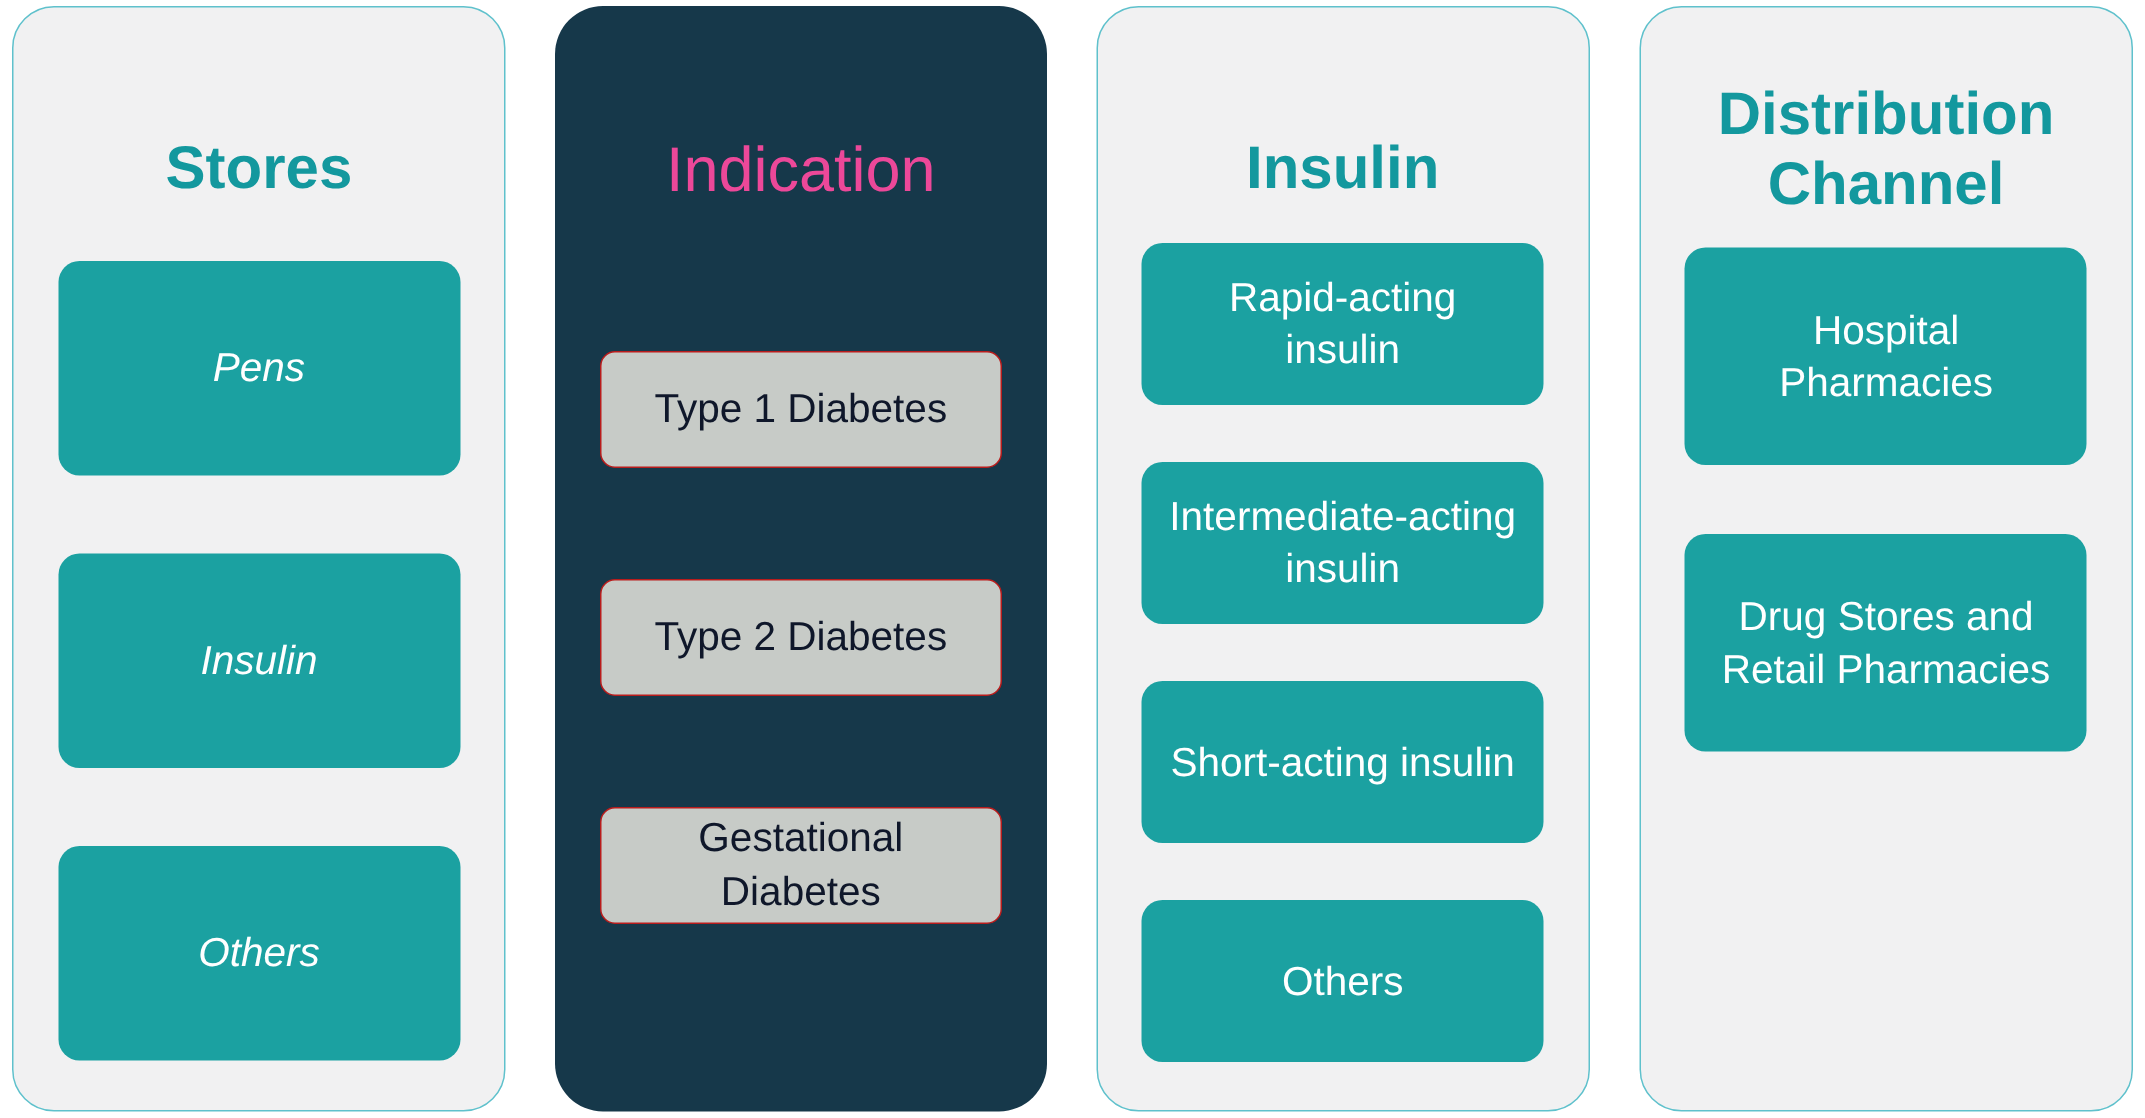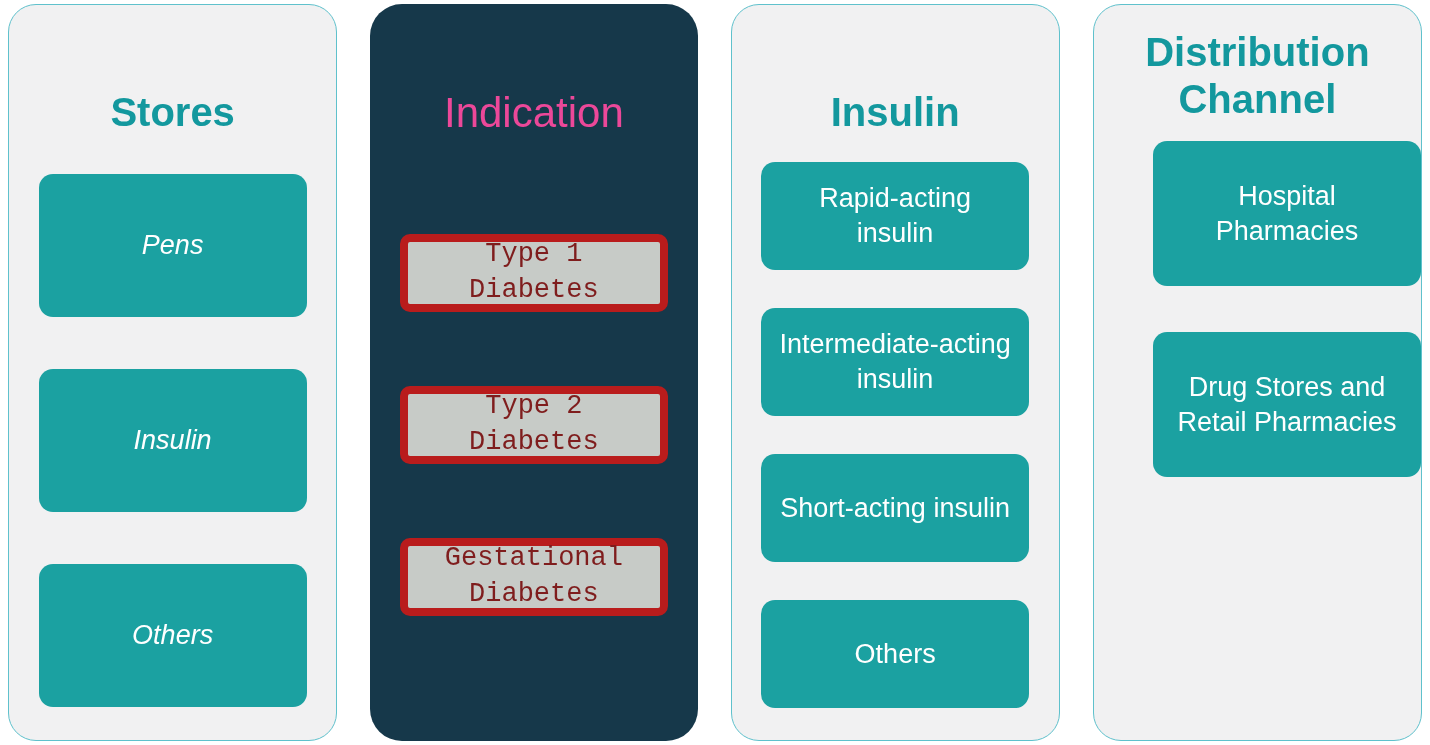--- a/index.html
+++ b/index.html
@@ -57,40 +57,39 @@
     align-items: center;
     justify-content: center;
     text-align: center;
     font-size: 27px;
     line-height: 1.3;
     width: 268px;
     padding: 6px 18px;
   }
   .col.dark .box {
     background: #c7cbc7;
-    border: 8px solid #b91c1c;
+    border: 1px solid #b91c1c;
     border-radius: 10px;
-    color: #7f1d1d;
-    font-family: Liberation Mono, monospace;
+    color: #0f172a;
   }
   
   .col:nth-child(1) .col-title { margin-top: 84px; }
   .col:nth-child(1) .items     { margin-top: 38px; gap: 52px; }
   .col:nth-child(1) .box       { height: 143px; font-style: italic; }
 
   .col:nth-child(2) .col-title { margin-top: 84px; }
   .col:nth-child(2) .items     { margin-top: 96px; gap: 74px; }
   .col:nth-child(2) .box       { height: 78px; }
 
   .col:nth-child(3) .col-title { margin-top: 84px; }
   .col:nth-child(3) .items     { margin-top: 26px; gap: 38px; }
   .col:nth-child(3) .box       { height: 108px; }
 
-  .col:nth-child(4) .col-title { margin-top: 24px; width: 270px; }
-  .col:nth-child(4) .items     { margin-top: 18px; gap: 46px; align-items: flex-end; }
+  .col:nth-child(4) .col-title { margin-top: 48px; width: 270px; }
+  .col:nth-child(4) .items     { margin-top: 18px; gap: 46px; }
   .col:nth-child(4) .box       { height: 145px; }
 </style>
 </head>
 <body>
 
 <div class="wrap">
 
   <div class="col light">
     <div class="col-title">Stores</div>
     <div class="items">

